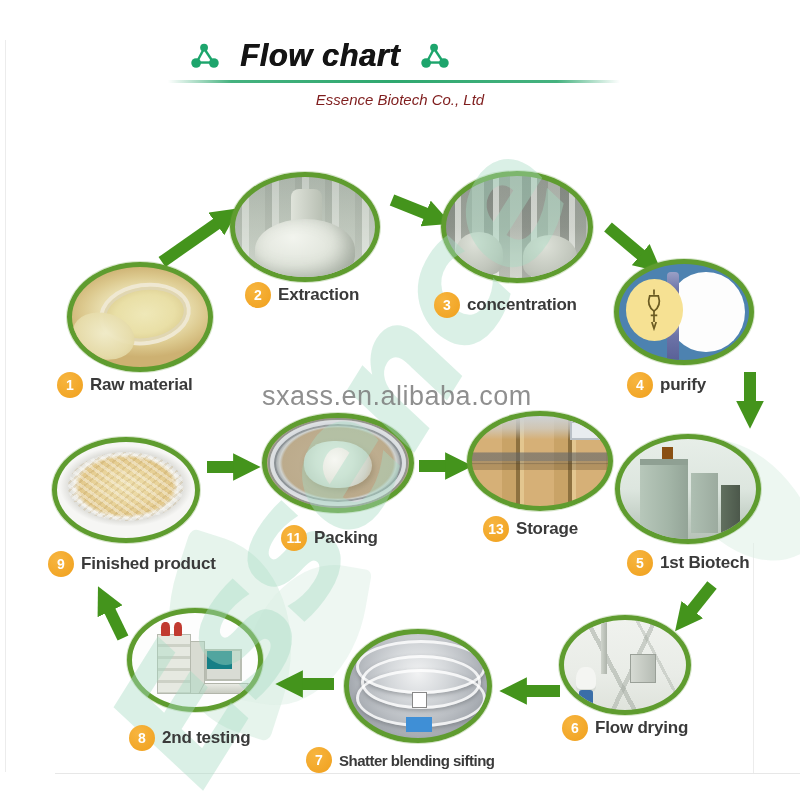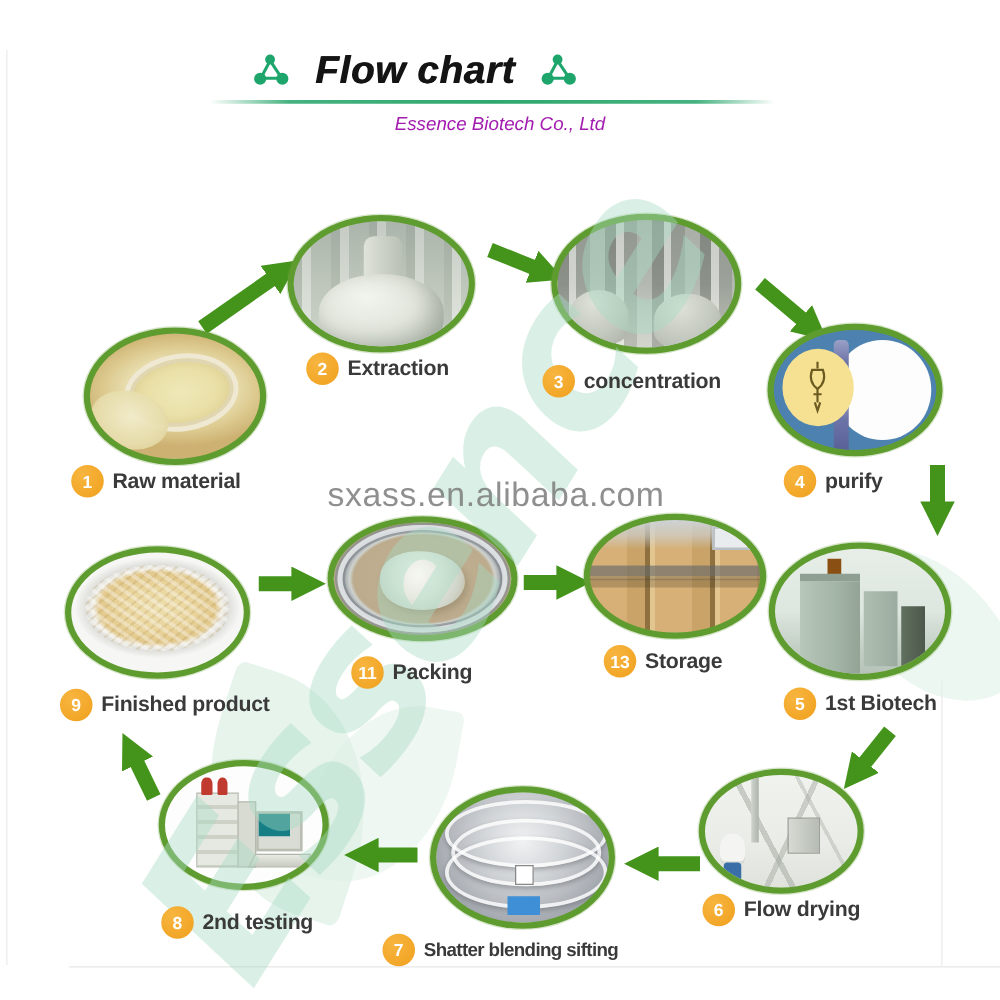--- a/index.html
+++ b/index.html
@@ -1,28 +1,28 @@
 <!DOCTYPE html>
 <html><head>
 <meta charset="utf-8">
 <style>
   html,body{margin:0;padding:0;background:#fff;}
   .stage{position:relative;width:800px;height:800px;background:#fff;overflow:hidden;
          font-family:"Liberation Sans",sans-serif;}
 
   
   .hdr{position:absolute;top:38px;left:0;width:640px;display:flex;align-items:center;
-       justify-content:center;gap:20px;z-index:6;padding-left:12px;}
+       justify-content:center;gap:20px;z-index:6;}
   .hdr h1{margin:0;font-size:31px;font-style:italic;font-weight:bold;color:#141414;
           letter-spacing:.5px;text-shadow:.6px 0 0 #141414;}
   .mol{display:inline-flex;}
   .hdr-line{position:absolute;top:80px;left:168px;width:452px;height:3px;z-index:6;
       background:linear-gradient(90deg,rgba(69,178,127,0) 0%,#45b27f 14%,#2fa86f 50%,#45b27f 86%,rgba(69,178,127,0) 100%);}
   .hdr-sub{position:absolute;top:91px;left:0;width:800px;text-align:center;font-style:italic;
-           font-size:15px;color:#a21caf;z-index:6;}
+           font-size:15px;color:#7f1d1d;z-index:6;}
 
   
   .edge-left{position:absolute;left:5px;top:40px;width:1px;height:732px;background:#ececec;z-index:0;}
   .edge-right{position:absolute;left:753px;top:543px;width:1px;height:230px;background:#ececec;z-index:0;}
   .bottom-line{position:absolute;left:55px;top:773px;width:745px;height:1px;background:#e7e7e7;z-index:0;}
 
   
   .leaf{position:absolute;background:#def0e5;z-index:1;}
   .leaf.l1{left:160px;top:545px;width:140px;height:180px;border-radius:5% 75% 5% 75%;transform:rotate(18deg);opacity:.75;}
   .leaf.l2{left:690px;top:425px;width:105px;height:150px;border-radius:5% 75% 5% 75%;transform:rotate(-28deg);opacity:.55;}

